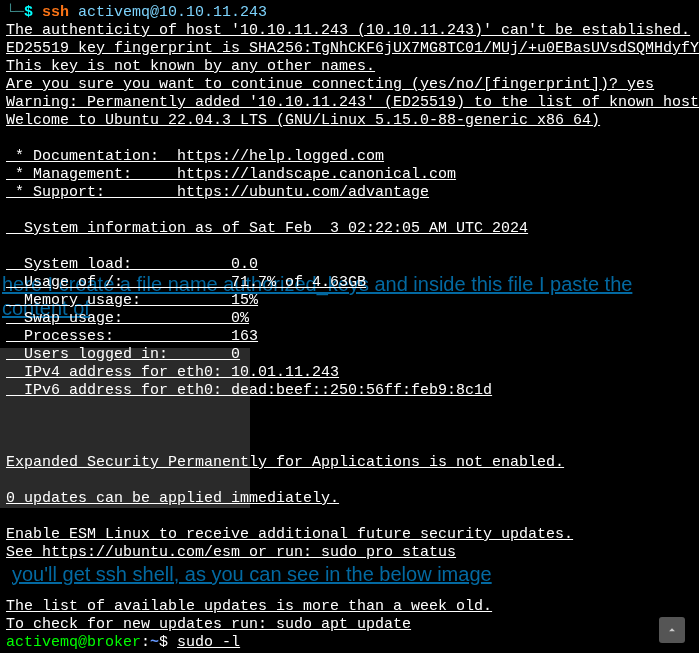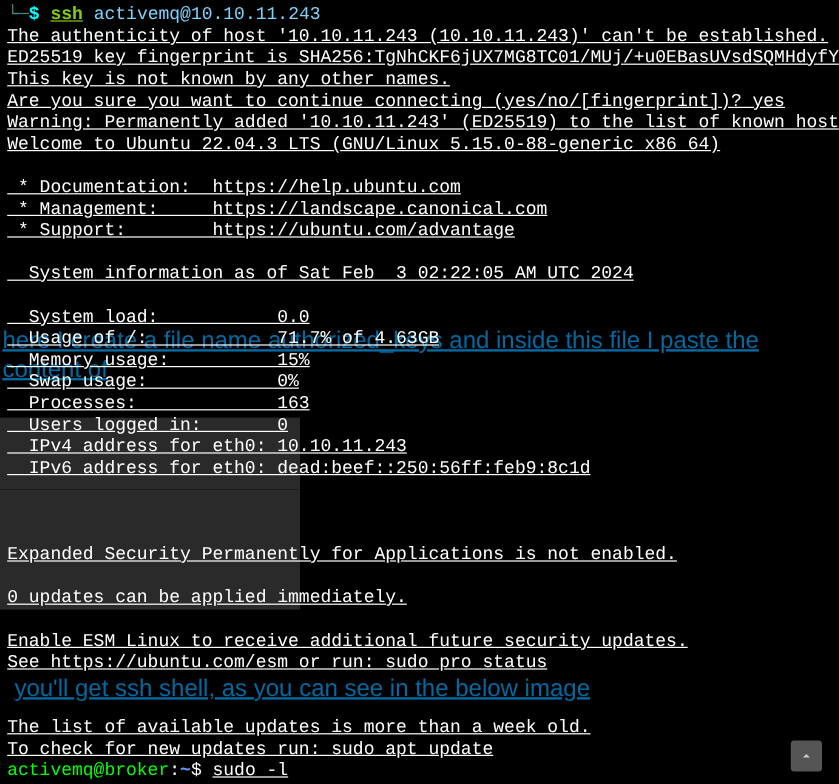--- a/index.html
+++ b/index.html
@@ -23,23 +23,22 @@
       white-space: pre;
     }
     .prompt-arrow {
       color: #3b8686;
     }
     .prompt-dollar {
       color: #00ffff;
       font-weight: bold;
     }
     .cmd {
-      color: #84cc16;
+      color: #f97316;
       font-weight: bold;
-      text-decoration: underline;
     }
     .args {
       color: #7dd3fc;
     }
     .white {
       color: #ffffff;
       text-decoration: underline;
     }
     .user-host {
       color: #00ff00;
@@ -116,33 +115,33 @@
 <div class="faded-text faded-2">you'll get ssh shell, as you can see in the below image</div>
 
 <div class="terminal"><span class="prompt-arrow">└─</span><span class="prompt-dollar">$</span> <span class="cmd">ssh</span> <span class="args">activemq@10.10.11.243</span>
 <span class="white">The authenticity of host '10.10.11.243 (10.10.11.243)' can't be established.</span>
 <span class="white">ED25519 key fingerprint is SHA256:TgNhCKF6jUX7MG8TC01/MUj/+u0EBasUVsdSQMHdyfY.</span>
 <span class="white">This key is not known by any other names.</span>
 <span class="white">Are you sure you want to continue connecting (yes/no/[fingerprint])? yes</span>
 <span class="white">Warning: Permanently added '10.10.11.243' (ED25519) to the list of known hosts.</span>
 <span class="white">Welcome to Ubuntu 22.04.3 LTS (GNU/Linux 5.15.0-88-generic x86_64)</span>
 <span class="white"></span>
-<span class="white"> * Documentation:  https://help.ubuntu.com</span>
+<span class="white"> * Documentation:  https://help.logged.com</span>
 <span class="white"> * Management:     https://landscape.canonical.com</span>
 <span class="white"> * Support:        https://ubuntu.com/advantage</span>
 <span class="white"></span>
 <span class="white">  System information as of Sat Feb  3 02:22:05 AM UTC 2024</span>
 <span class="white"></span>
 <span class="white">  System load:           0.0</span>
 <span class="white">  Usage of /:            71.7% of 4.63GB</span>
 <span class="white">  Memory usage:          15%</span>
 <span class="white">  Swap usage:            0%</span>
 <span class="white">  Processes:             163</span>
 <span class="white">  Users logged in:       0</span>
-<span class="white">  IPv4 address for eth0: 10.10.11.243</span>
+<span class="white">  IPv4 address for eth0: 10.01.11.243</span>
 <span class="white">  IPv6 address for eth0: dead:beef::250:56ff:feb9:8c1d</span>
 <span class="white"></span>
 <span class="white"></span>
 <span class="white"></span>
 <span class="white">Expanded Security Permanently for Applications is not enabled.</span>
 <span class="white"></span>
 <span class="white">0 updates can be applied immediately.</span>
 <span class="white"></span>
 <span class="white">Enable ESM Linux to receive additional future security updates.</span>
 <span class="white">See https://ubuntu.com/esm or run: sudo pro status</span>

